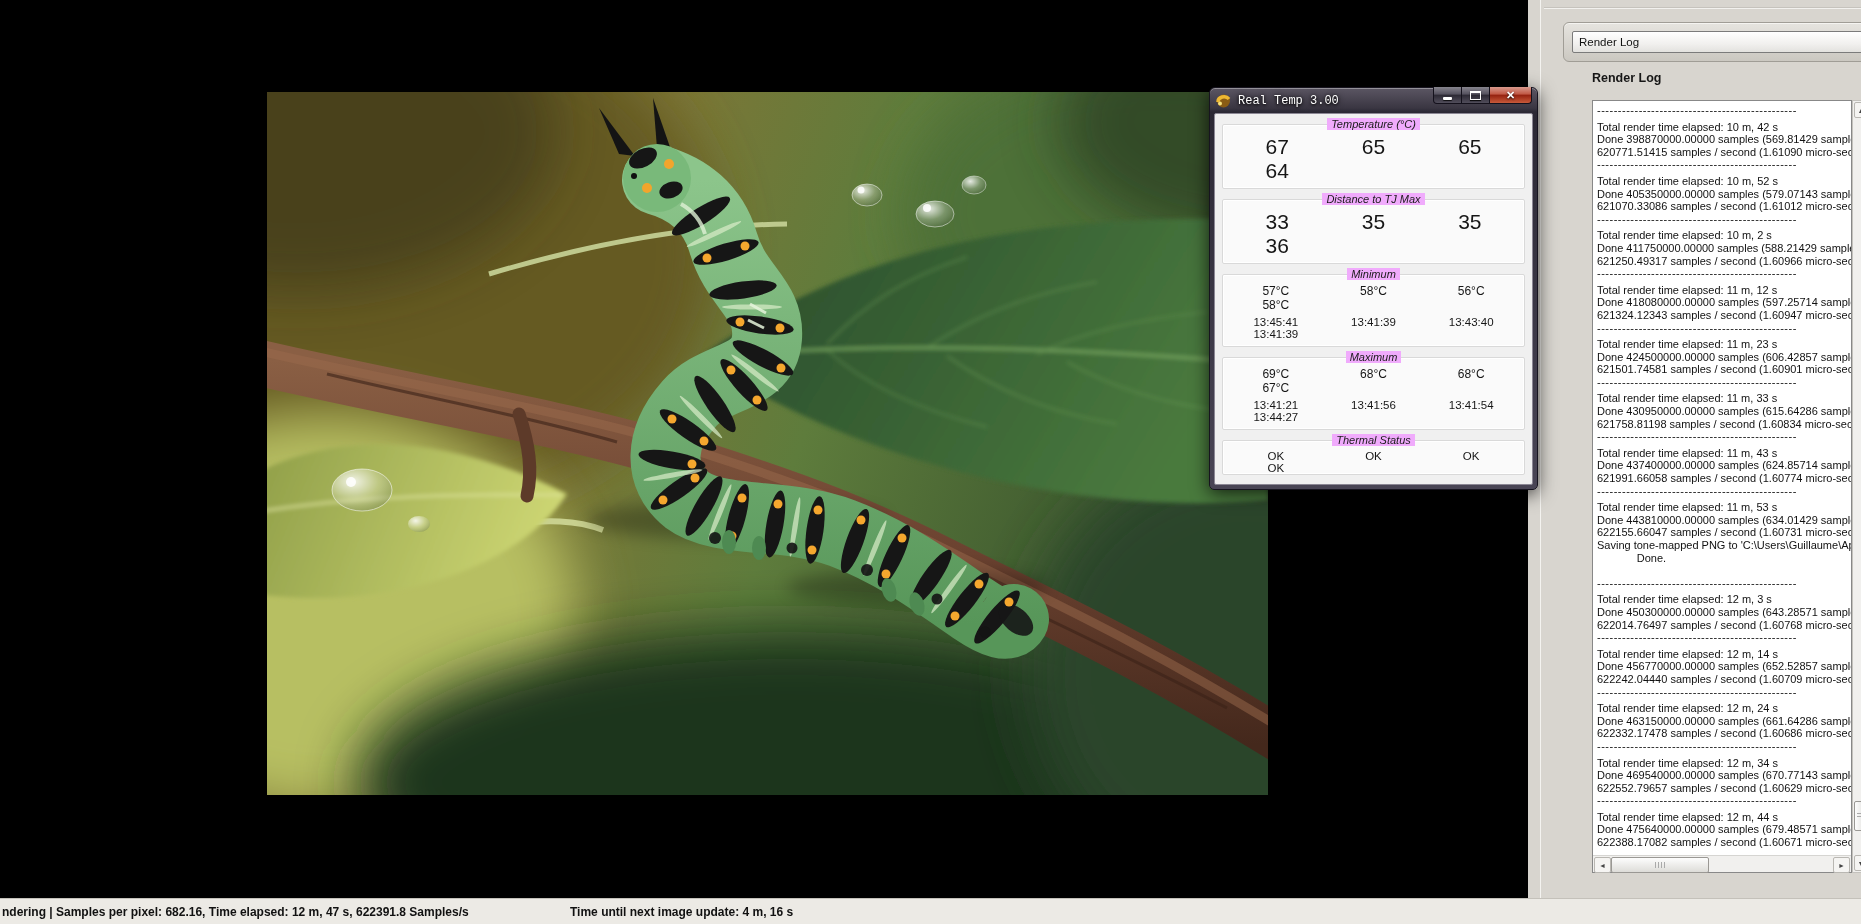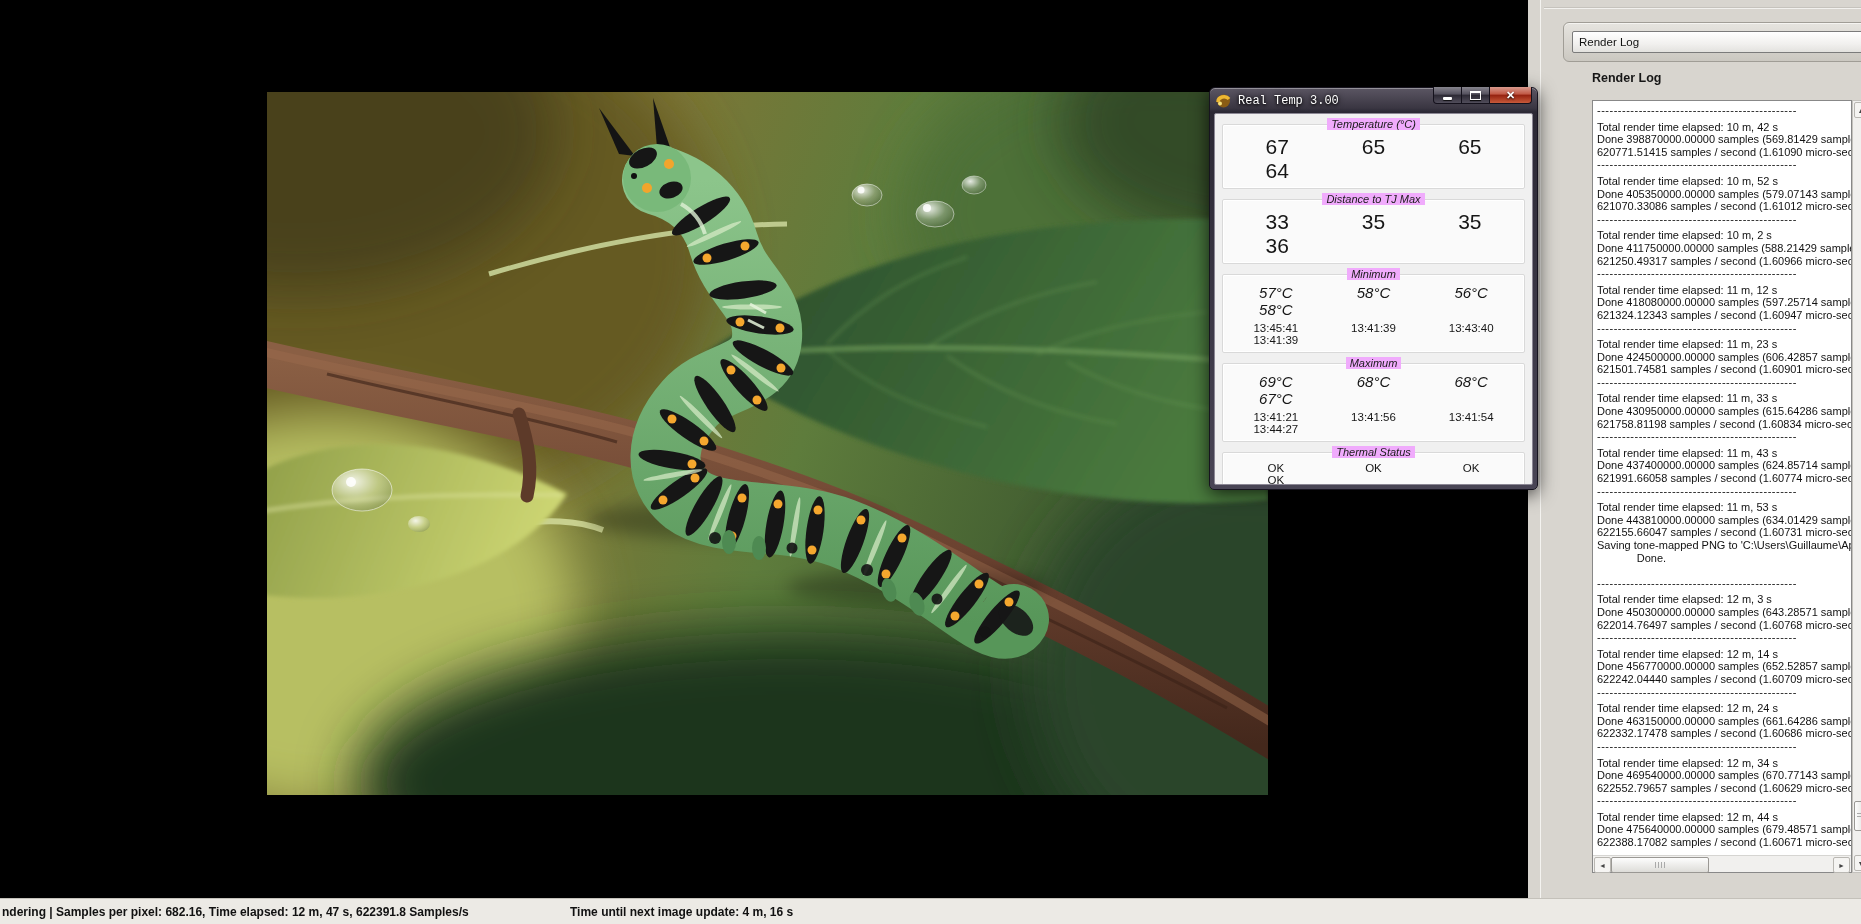--- a/index.html
+++ b/index.html
@@ -33,21 +33,21 @@
   .rt-client{position:absolute;left:4px;right:4px;top:25px;bottom:4px;background:#f0f0f0;
     border:1px solid #8b8794;border-radius:2px;overflow:hidden;}
   .gbox{position:relative;margin:10px 7px 0;border:1px solid #d9d9d9;border-radius:2px;background:#fafafa;
     box-shadow:inset 0 0 0 1px #fff;}
   .gbox .legend{position:absolute;top:-7px;left:0;right:0;text-align:center;font-size:11px;color:#1b1b1b;}
   .gbox .legend span{background:#f0abfc;padding:0 4px;font-style:italic;}
   .info-box{margin-top:6px;padding:8px 4px 7px;}
   .info-grid{display:grid;grid-template-columns:1fr 1fr 1fr;row-gap:10px;font-size:12px;color:#111;text-align:center;}
   .vals4{display:grid;grid-template-columns:repeat(3,1fr);text-align:center;color:#161616;}
   .temp-vals{font-size:21px;padding:10px 6px 5px;}
-  .small-vals{font-size:15px;padding:9px 4px 1px;font-style:italic;}
+  .small-vals{font-size:12px;padding:9px 4px 1px;}
   .time-vals{font-size:11.5px;padding:3px 4px 6px;}
   .ok-vals{font-size:11.5px;padding:9px 4px 0;}
   .btnrow{display:grid;grid-template-columns:repeat(4,1fr);gap:7px;margin:11px 7px 0;}
   .rt-btn{height:36px;font-size:17px;font-family:inherit;color:#111;border:1px solid #949494;border-radius:6px;
     background:linear-gradient(#f6f6f6,#ebebeb 45%,#dcdcdc 50%,#e7e7e7);cursor:pointer;}
   .rt-btn.focused{border-color:#3c7fb1;box-shadow:inset 0 0 0 2px #86c3ec;}
 
   
   .sidepanel{position:absolute;left:1528px;top:0;width:333px;height:924px;background:#d8d5cf;}
   .splitter-line{position:absolute;left:12px;top:0;width:1px;height:898px;background:#f4f3f0;}

